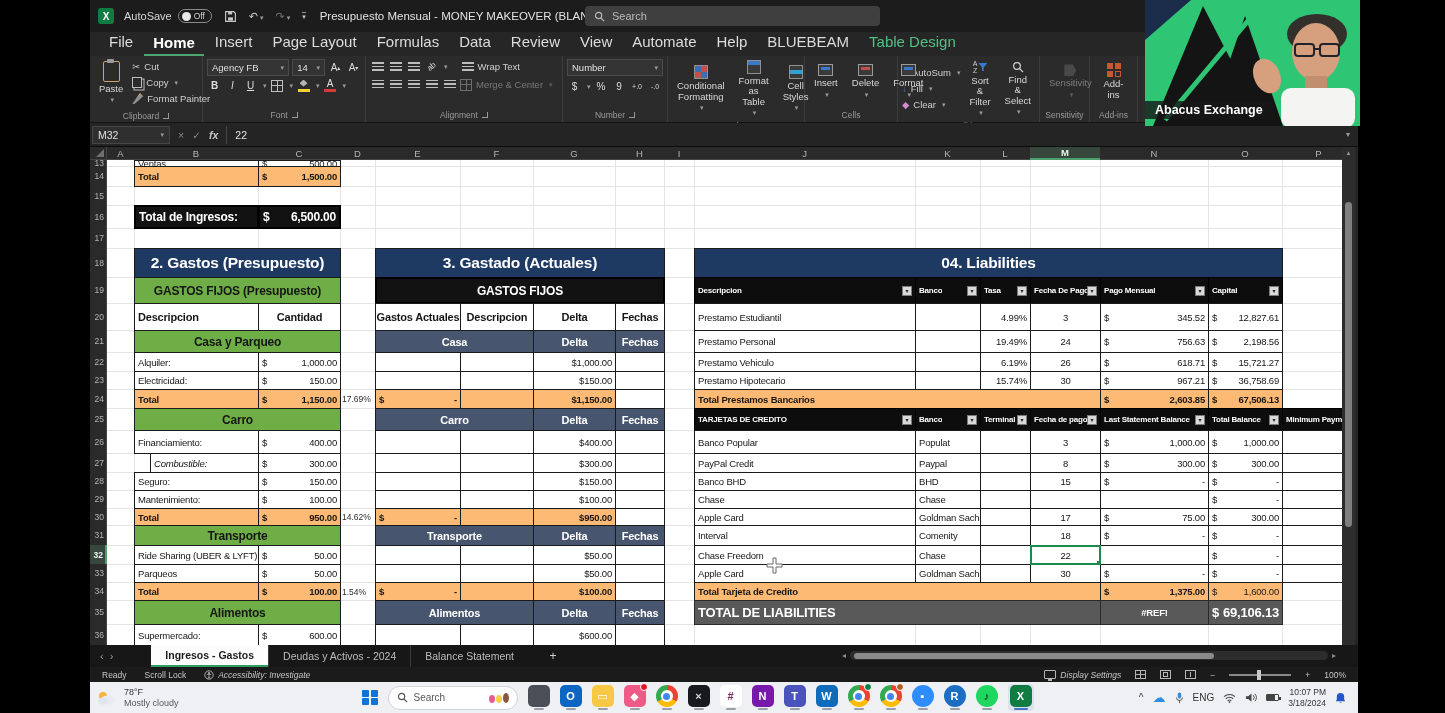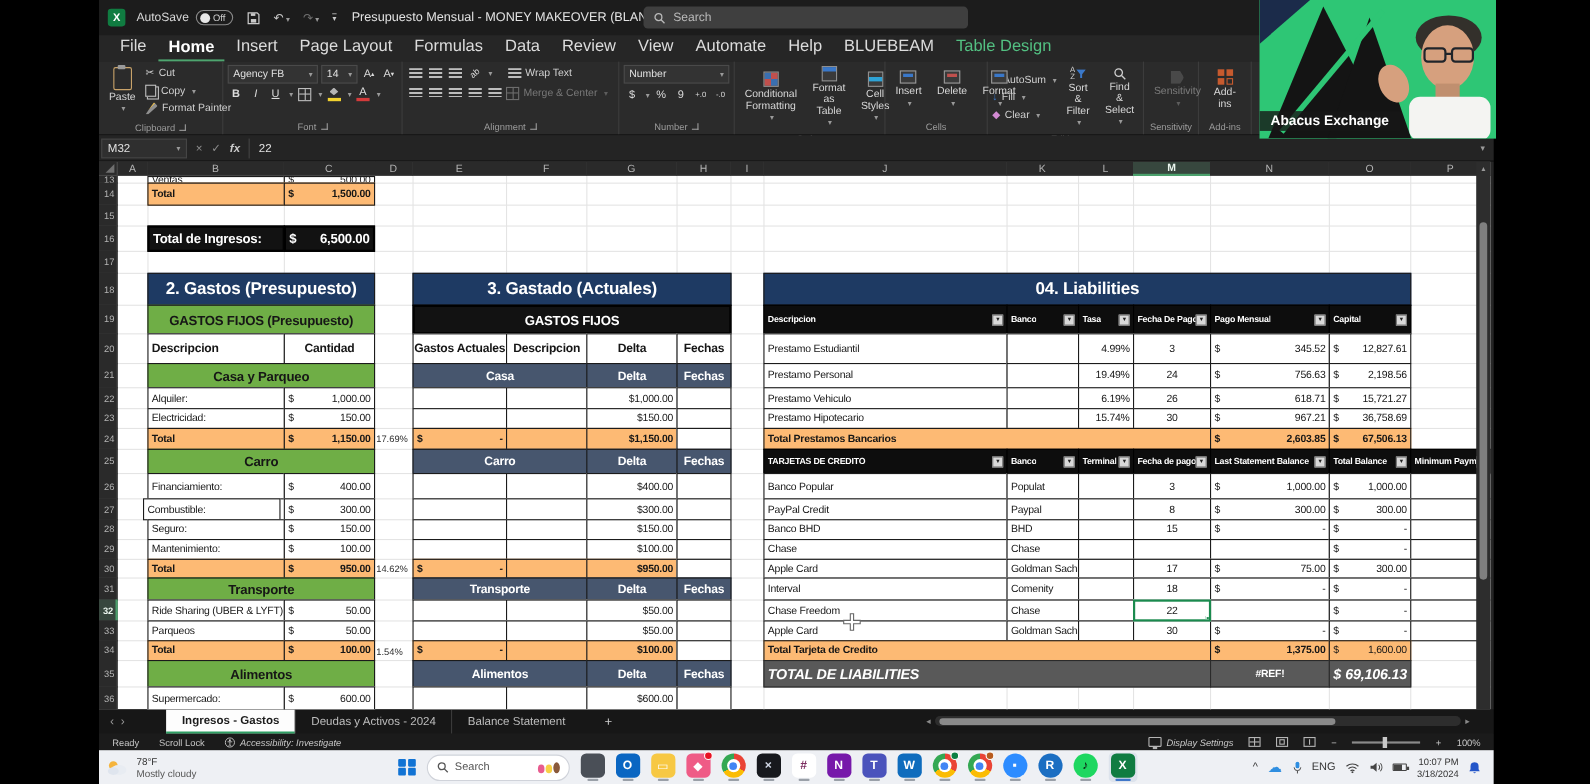--- a/index.html
+++ b/index.html
@@ -102,21 +102,21 @@
   .cs-slate{background:#47566e;color:#fff;font-weight:bold;justify-content:center;font-size:11px;}
   .cs-blk{background:#121212;color:#fff;font-weight:bold;border:2px solid #000;}
   .cs-hcell{font-weight:bold;font-size:11px;}
   .cs-fh{background:#0d0d0d;color:#fff;font-weight:bold;font-size:8px;border:1px solid #000;}
   .cs-fh .fbox{margin-left:auto;flex:none;width:10px;height:10px;background:#d9d9d9;border:1px solid #7a7a7a;color:#222;font-size:6px;display:flex;align-items:center;justify-content:center;}
   .cs-fh .ft{overflow:hidden;text-overflow:clip;}
   .cs-pct{border:none;background:transparent;font-size:8.5px;color:#2c2c2c;padding:0 2px;justify-content:flex-start;letter-spacing:0;}
   .cs-sel{border:2px solid #1a8a4e;z-index:4;}
   .cs-sel .handle{position:absolute;right:-1px;bottom:-1px;width:4px;height:4px;background:#1a8a4e;border:1px solid #fff;}
   .cs-tdl{background:#595959;color:#fff;font-weight:bold;border:1px solid #2a2a2a;}
-  .cs-tdl.cs-big{font-size:13px;font-style:italic;}
+  .cs-tdl.cs-big{font-size:13px;}
   .cursor{position:absolute;z-index:6;}
 
   
   .vscroll{position:absolute;left:1252px;top:147px;width:13px;height:498px;background:#2d2d2d;z-index:5;}
   .vscroll .arrow{width:100%;height:12px;color:#9a9a9a;font-size:7px;display:flex;align-items:center;justify-content:center;}
   .vthumb{position:absolute;left:3px;top:55px;width:7px;height:325px;background:#7f7f7f;border-radius:4px;}
 
   
   .tabbar{position:absolute;left:0;top:645px;width:100%;height:22px;background:#171717;display:flex;align-items:center;color:#bdbdbd;}
   .tnav{padding:0 10px;color:#9a9a9a;font-size:11px;}
@@ -788,21 +788,21 @@
           <div class="cell cs-center" style="left: 940px; top: 283px; width: 71px; height: 24px;">3</div>
           <div class="cell cs-money" style="left: 1010px; top: 283px; width: 109px; height: 24px;">
             <span>$</span>
             <span>1,000.00</span>
           </div>
           <div class="cell cs-money" style="left: 1118px; top: 283px; width: 75px; height: 24px;">
             <span>$</span>
             <span>1,000.00</span>
           </div>
           <div class="cell cs-left" style="left: 1192px; top: 283px; width: 74px; height: 24px;"></div>
-          <div class="cell cs-left" style="left: 40px; top: 306px; width: 125px; height: 20px;">Combustible:</div>
+          <div class="cell cs-left" style="left: 60px; top: 306px; width: 125px; height: 20px; font-style: italic;">Combustible:</div>
           <div class="cell cs-money" style="left: 168px; top: 306px; width: 83px; height: 20px;">
             <span>$</span>
             <span>300.00</span>
           </div>
           <div class="cell cs-left" style="left: 285px; top: 306px; width: 86px; height: 20px;"></div>
           <div class="cell cs-left" style="left: 370px; top: 306px; width: 74px; height: 20px;"></div>
           <div class="cell cs-right" style="left: 443px; top: 306px; width: 83px; height: 20px;">$300.00</div>
           <div class="cell cs-left" style="left: 525px; top: 306px; width: 50px; height: 20px;"></div>
           <div class="cell cs-left" style="left: 604px; top: 306px; width: 222px; height: 20px;">PayPal Credit</div>
           <div class="cell cs-left" style="left: 825px; top: 306px; width: 66px; height: 20px;">Paypal</div>

